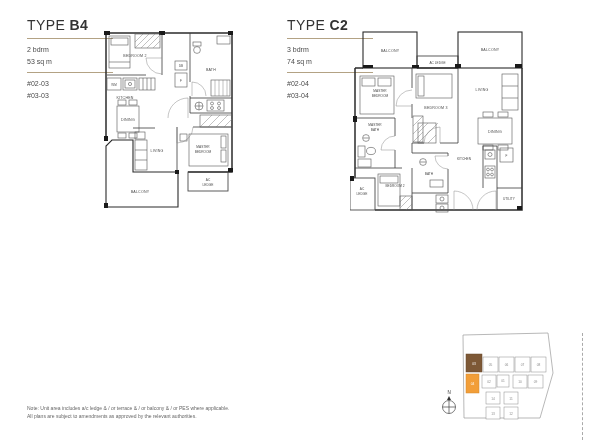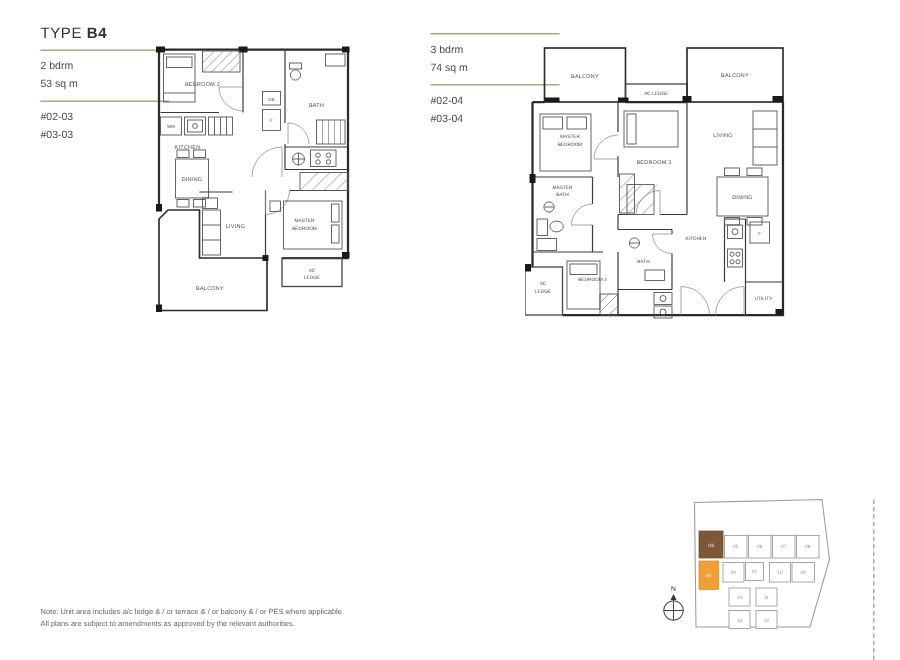--- a/index.html
+++ b/index.html
@@ -5,21 +5,21 @@
   html,body { margin:0; padding:0; }
   body {
     width:600px; height:440px;
     background:#ffffff;
     position:relative;
     overflow:hidden;
     font-family:"Liberation Sans", sans-serif;
     -webkit-font-smoothing:antialiased;
   }
   .plan-head { position:absolute; top:17px; width:88px; }
-  .plan-title { font-size:10px; color:#333; letter-spacing:0.4px; }
+  .plan-title { font-size:14px; color:#333; letter-spacing:0.4px; }
   .plan-title b { font-weight:bold; }
   .rule { height:1px; background:#b3a284; margin:5px 0 5px 0; width:86px; }
   .spec { font-size:7px; color:#4a4a4a; line-height:1.65; }
   .plan-svg { position:absolute; }
   
   .w   { stroke:#2b2b2b; fill:none; stroke-width:1.5; }
   .wb  { stroke:#2b2b2b; fill:none; stroke-width:1.1; }
   .wi  { stroke:#3a3a3a; fill:none; stroke-width:0.8; }
   .wt  { stroke:#4a4a4a; fill:none; stroke-width:0.9; }
   .fx  { stroke:#555;    fill:none; stroke-width:0.6; }
@@ -52,20 +52,21 @@
     <div>53 sq m</div>
   </div>
   <div class="rule"></div>
   <div class="spec">
     <div>#02-03</div>
     <div>#03-03</div>
   </div>
 </div>
 
 <div class="plan-head" style="left:287px">
+  <div class="plan-title"><span>TYPE </span><b>C2</b></div>
   <div class="rule"></div>
   <div class="spec">
     <div>3 bdrm</div>
     <div>74 sq m</div>
   </div>
   <div class="rule"></div>
   <div class="spec">
     <div>#02-04</div>
     <div>#03-04</div>
   </div>

